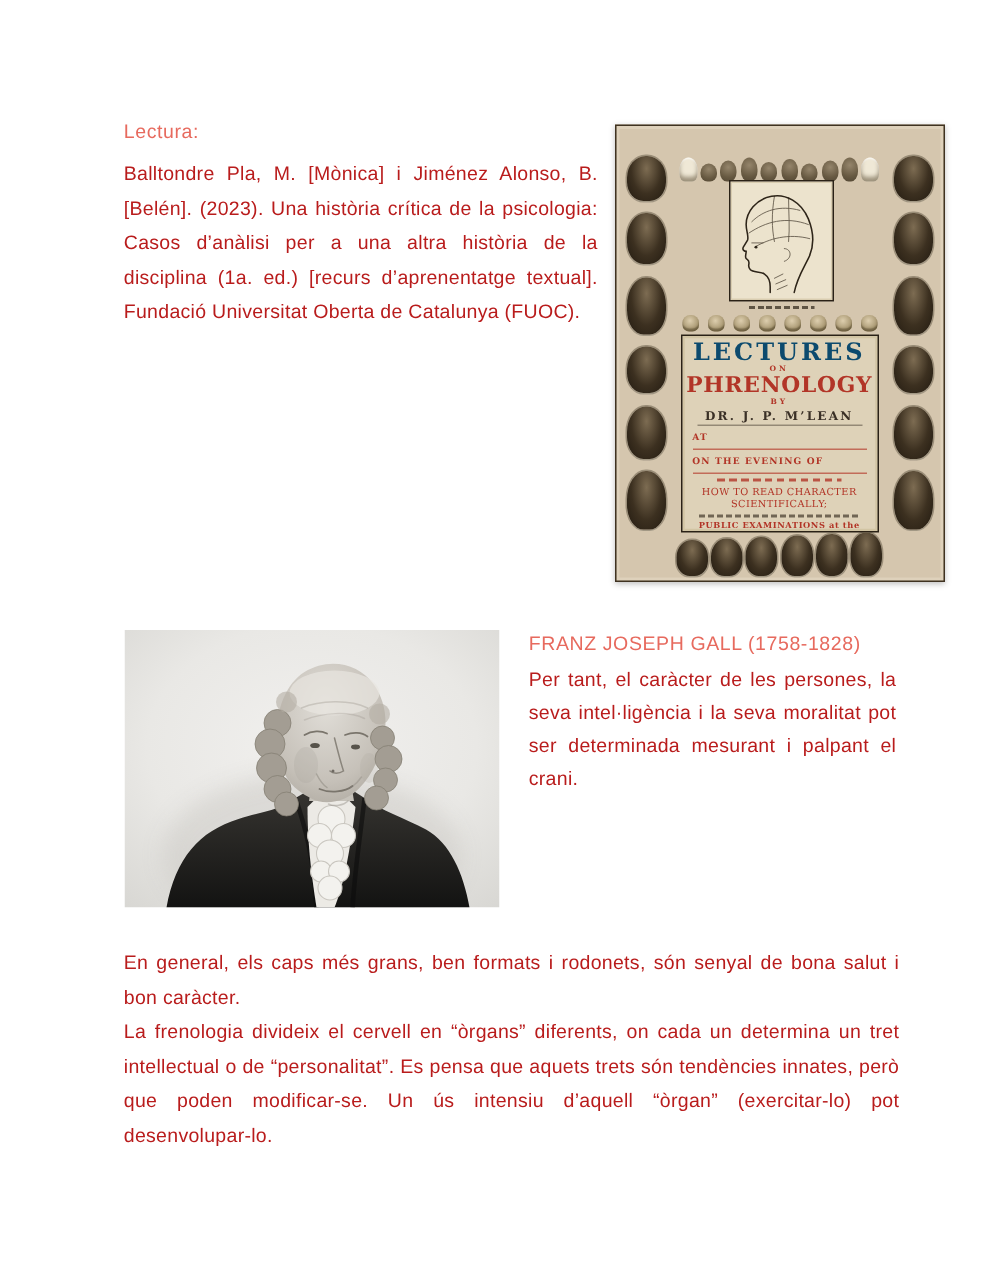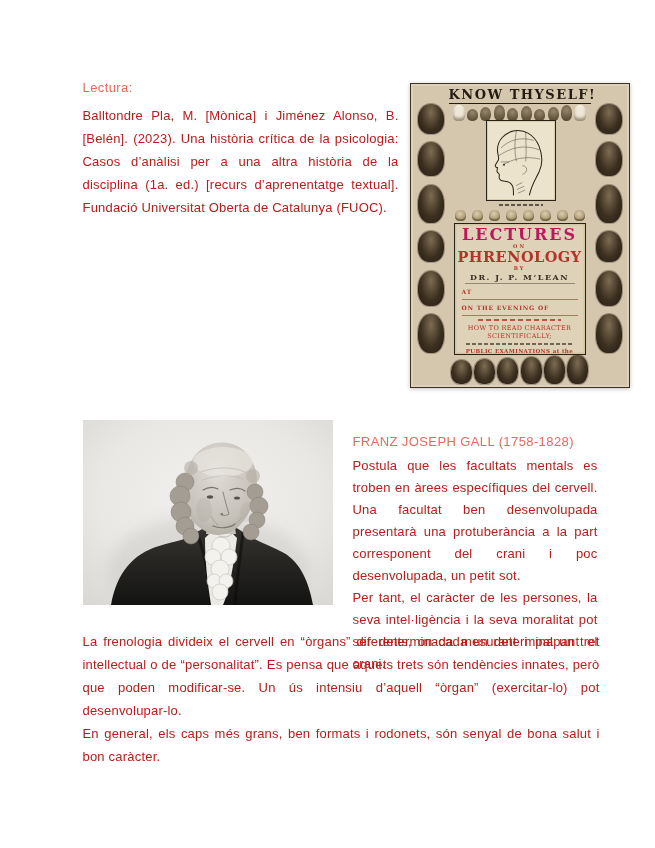--- a/index.html
+++ b/index.html
@@ -24,21 +24,21 @@
     line-height: 23px;
     letter-spacing: 0.2px;
     color: #b91c1c;
     text-align: justify;
   }
   
   .citation-block { position: absolute; left: 75px; top: 80px; width: 316px; }
   
   .gall-photo { position: absolute; left: 75px; top: 420px; width: 250px; height: 185px; }
   .gall-photo svg { display: block; }
-  .gall-text { position: absolute; left: 345px; top: 421px; width: 245px; margin-top: 13px; }
+  .gall-text { position: absolute; left: 345px; top: 421px; width: 245px; }
   .gall-text .body-text { line-height: 22px; }
   
   .fren-section { position: absolute; left: 75px; top: 630px; width: 517px; }
   
   .poster {
     position: absolute; left: 402px; top: 83px; width: 220px; height: 305px;
     background: #d5c6ae;
     border: 1px solid #3f3221;
     box-shadow: inset 0 0 0 2px rgba(250,244,228,0.25), 0 1px 4px rgba(0,0,0,0.25);
   }
@@ -97,21 +97,21 @@
     background: radial-gradient(circle at 45% 35%, #ddceae 0%, #a6956f 65%, #78673f 100%);
     box-shadow: inset 0 -2px 1px rgba(60,48,26,.45);
   }
   .p-panel {
     position: absolute; left: 43px; right: 43px; top: 139px; bottom: 32px;
     background: #ded2b8; border: 1px solid #2a2116;
     box-shadow: inset 0 0 0 1.5px #d2c5a4;
     text-align: center; overflow: hidden;
     font-family: "DejaVu Serif", serif;
   }
-  .p-lectures { margin-top: 2px; font-weight: 700; font-size: 16px; line-height: 17px; letter-spacing: 2px; color: #be185d; }
+  .p-lectures { margin-top: 2px; font-weight: 700; font-size: 16px; line-height: 17px; letter-spacing: 2px; color: #0c4a6e; }
   .p-on       { font-weight: 700; font-size: 5px; line-height: 6px; letter-spacing: 2px; color: #b23527; }
   .p-phren    { font-weight: 700; font-size: 14.5px; line-height: 16px; letter-spacing: 0.5px; color: #b23527; }
   .p-by       { font-weight: 700; font-size: 5px; line-height: 7px; letter-spacing: 2px; color: #b23527; }
   .p-mlean    { font-weight: 700; font-size: 8px; line-height: 11px; letter-spacing: 1.5px; color: #3a3026;
                 border-bottom: 1px solid rgba(58,48,38,.45); margin: 0 10px; }
   .p-field {
     text-align: left; margin: 4px 7px 0;
     font-weight: 700; font-size: 6px; line-height: 7px; letter-spacing: .8px;
     color: #b23527; border-bottom: 1px solid rgba(178,53,39,.65);
     padding-bottom: 4px;
@@ -131,21 +131,20 @@
 <body>
 
 <div class="page">
 
   <section class="citation-block">
     <div class="red-label">Lectura:</div>
     <p class="body-text">Balltondre Pla, M. [Mònica] i Jiménez Alonso, B. [Belén]. (2023). Una història crítica de la psicologia: Casos d’anàlisi per a una altra història de la disciplina (1a. ed.) [recurs d’aprenentatge textual]. Fundació Universitat Oberta de Catalunya (FUOC).</p>
   </section>
 
   <figure class="poster">
-    <div class="p-title">KNOW THYSELF!</div>
 
     <div class="p-heads">
       <div class="bust"></div>
       <span style="display:contents"><div class="phead" style="height: 12px;"></div><div class="phead" style="height: 14px;"></div><div class="phead" style="height: 16px;"></div><div class="phead" style="height: 13px;"></div><div class="phead" style="height: 15px;"></div><div class="phead" style="height: 12px;"></div><div class="phead" style="height: 14px;"></div><div class="phead" style="height: 16px;"></div></span>
       <div class="bust"></div>
     </div>
 
     <div class="p-col left">
         <div class="port" style="height: 30px;"></div>
         <div class="port" style="height: 34px;"></div>
@@ -294,22 +293,21 @@
       <ellipse cx="127" cy="77" rx="3.2" ry="1.7" fill="#57534b"></ellipse>
       <ellipse cx="154" cy="78" rx="3" ry="1.6" fill="#57534b"></ellipse>
       <circle cx="139" cy="94" r="1" fill="#6e6962"></circle>
       <ellipse cx="121" cy="90" rx="8" ry="12" fill="#a8a39a" opacity="0.25"></ellipse>
       <ellipse cx="163" cy="92" rx="6" ry="10" fill="#a8a39a" opacity="0.2"></ellipse>
     </svg>
   </figure>
 
   <section class="gall-text">
     <div class="red-label" style="margin-bottom:6px">FRANZ JOSEPH GALL (1758-1828)</div>
-    <p class="body-text">Postula que les facultats mentals es troben en àrees específiques del cervell. Una facultat ben desenvolupada presentarà una protuberància a la part corresponent del crani i poc desenvolupada, un petit sot.</p>
     <p class="body-text">Per tant, el caràcter de les persones, la seva intel·ligència i la seva moralitat pot ser determinada mesurant i palpant el crani.</p>
   </section>
 
   <section class="fren-section">
+    <p class="body-text">En general, els caps més grans, ben formats i rodonets, són senyal de bona salut i bon caràcter.</p>
     <p class="body-text">La frenologia divideix el cervell en “òrgans” diferents, on cada un determina un tret intellectual o de “personalitat”. Es pensa que aquets trets són tendències innates, però que poden modificar-se. Un ús intensiu d’aquell “òrgan” (exercitar-lo) pot desenvolupar-lo.</p>
-    <p class="body-text">En general, els caps més grans, ben formats i rodonets, són senyal de bona salut i bon caràcter.</p>
   </section>
 
 </div>
 
 </body></html>

